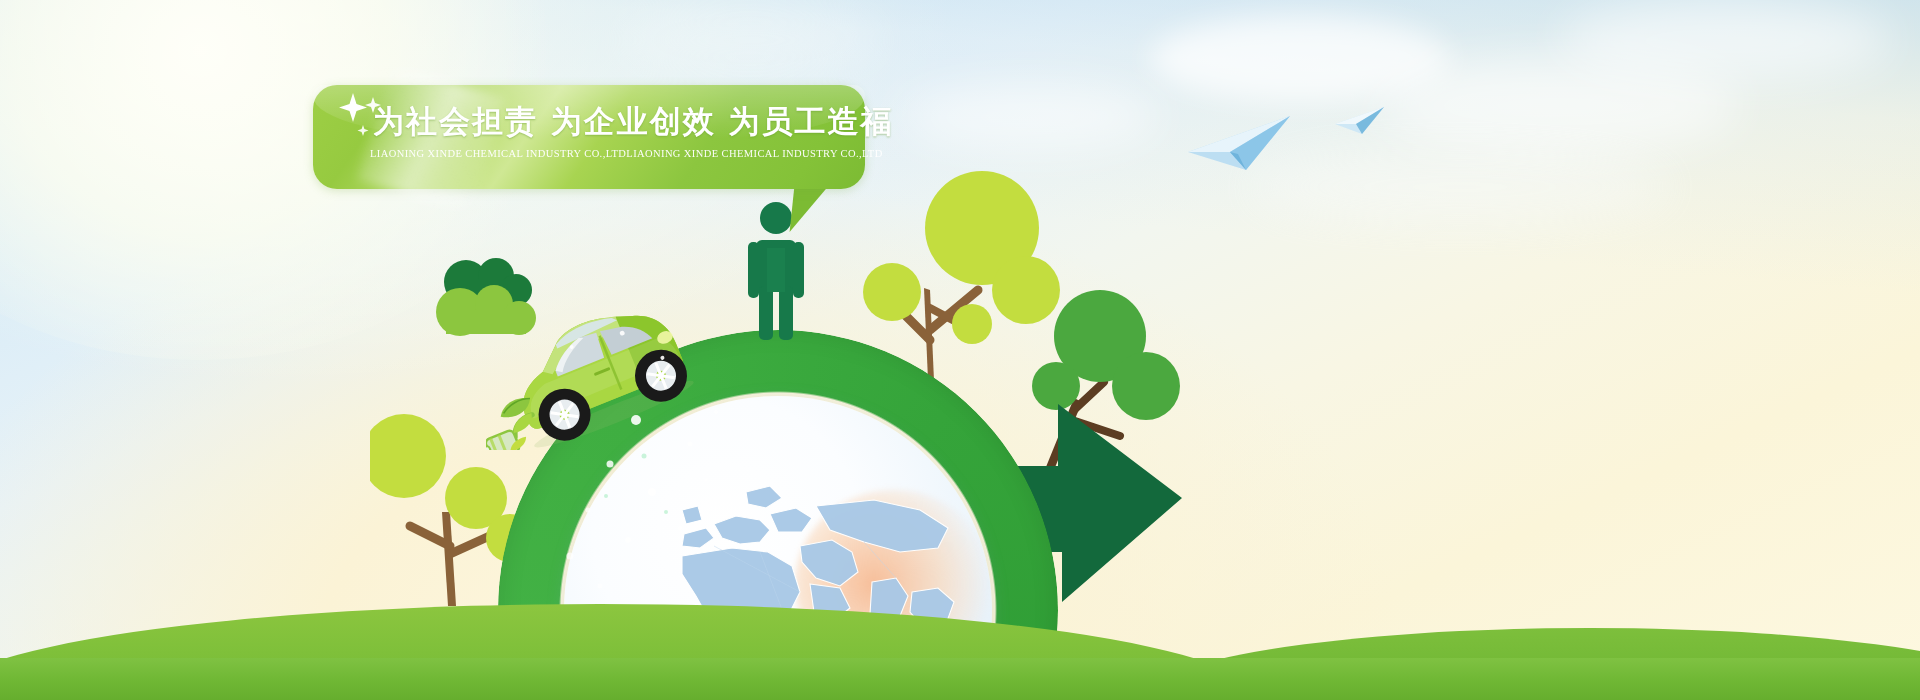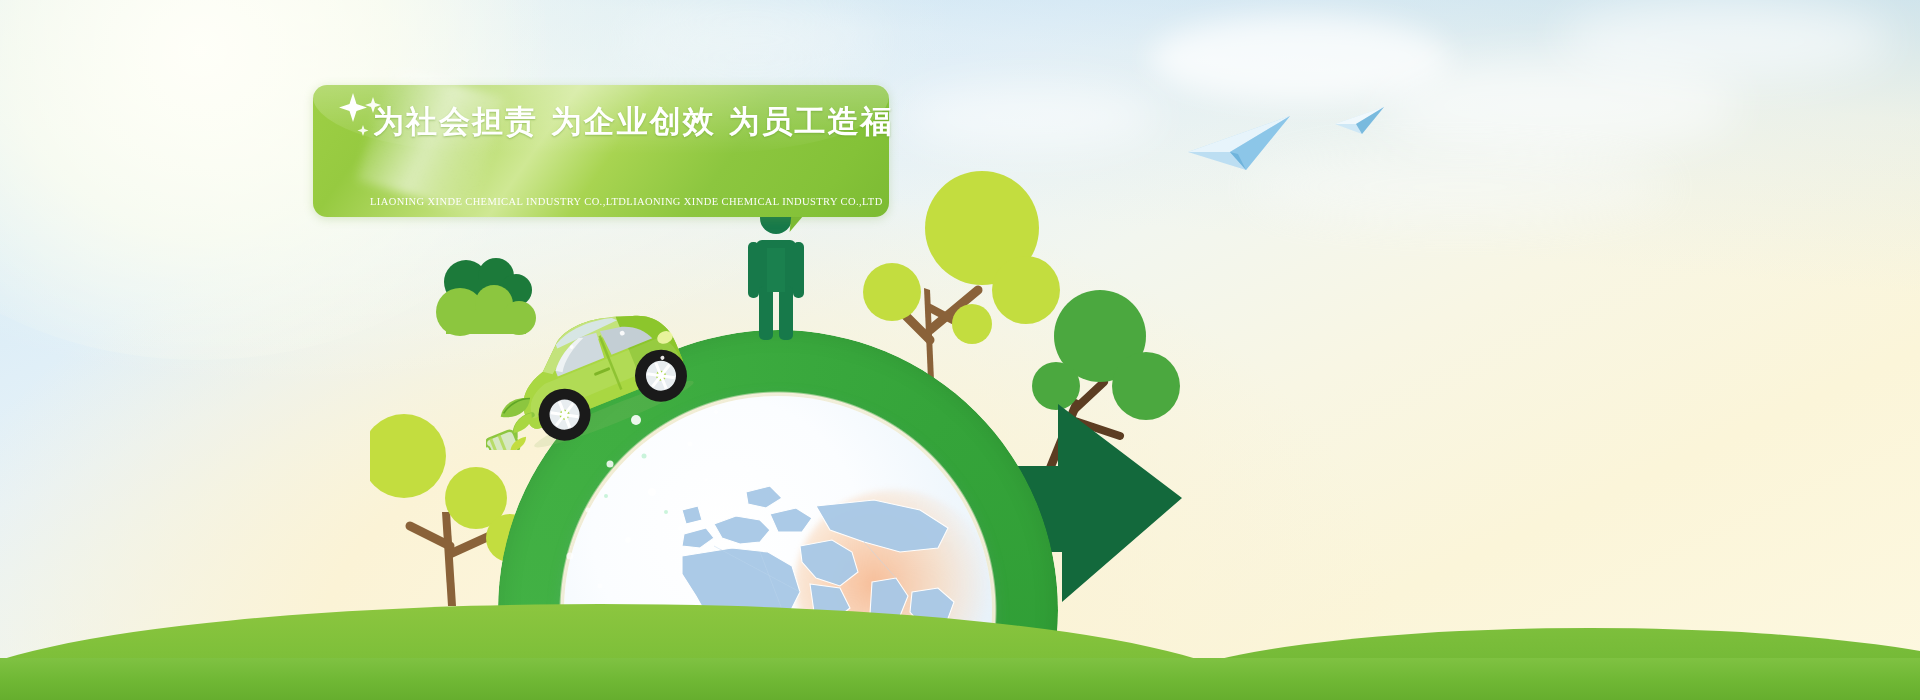--- a/index.html
+++ b/index.html
@@ -27,36 +27,36 @@
 
   
   .grass{position:absolute;left:0;bottom:0;width:1920px;height:42px;
     background:linear-gradient(180deg,#7fc242 0%, #6fb734 55%, #66ae2e 100%);}
   .grass-hill{position:absolute;left:-60px;bottom:0;width:1320px;height:96px;border-radius:50% 50% 0 0 / 100% 100% 0 0;
     background:linear-gradient(180deg,#8cc63f 0%, #72ba35 100%);}
   .grass-hill2{position:absolute;right:-120px;bottom:0;width:900px;height:72px;border-radius:50% 50% 0 0 / 100% 100% 0 0;
     background:linear-gradient(180deg,#7dbf3c 0%, #6bb431 100%);}
 
   
-  .banner{position:absolute;left:313px;top:85px;width:552px;height:132px;border-radius:14px;
+  .banner{position:absolute;left:313px;top:85px;width:552px;height:104px;border-radius:24px;
     background:linear-gradient(125deg,#9ecf45 0%,#96ca40 14%,#b9dc6e 30%,#cfe894 40%,#a8d451 52%,#8cc63f 70%,#84c238 88%,#7cbb33 100%);
-    box-shadow:0 2px 10px rgba(120,170,60,.25);overflow:visible;padding-left:24px;}
+    box-shadow:0 2px 10px rgba(120,170,60,.25);overflow:visible;}
   .banner .gloss{position:absolute;left:0;top:0;width:100%;height:52%;border-radius:14px 14px 40% 40%/14px 14px 100% 100%;
     background:linear-gradient(180deg,rgba(255,255,255,.26),rgba(255,255,255,0));}
   .banner .streak{position:absolute;left:58px;top:-6px;width:120px;height:120px;transform:rotate(16deg);
     background:linear-gradient(100deg,rgba(255,255,255,0),rgba(255,255,255,.55),rgba(255,255,255,0));filter:blur(5px);}
   .banner-tail{position:absolute;left:792px;top:186px;width:0;height:0;
     border-left:34px solid #7cbb33;border-right:10px solid transparent;border-bottom:46px solid transparent;
     transform:skewX(-6deg);}
   .headline{position:absolute;left:60px;top:16px;width:470px;
     color:#ffffff;font-size:31px;font-weight:bold;letter-spacing:2px;line-height:40px;white-space:nowrap;
     text-shadow:0 1px 2px rgba(95,150,40,.45);font-family:"DejaVu Sans","Liberation Sans",sans-serif;}
   .subline{position:absolute;left:57px;top:63px;width:500px;text-align:center;
     color:#ffffff;font-size:10.5px;letter-spacing:.4px;white-space:nowrap;
-    font-family:"Liberation Serif","DejaVu Serif",serif;opacity:.97;margin-top:48px;}
+    font-family:"Liberation Serif","DejaVu Serif",serif;opacity:.97;}
   .sparkles{position:absolute;left:20px;top:6px;width:58px;height:54px;pointer-events:none;}
 
   
   .ringwrap{position:absolute;left:498px;top:330px;width:560px;height:560px;}
   .ring{position:absolute;inset:0;border-radius:50%;
     background:conic-gradient(from 180deg,#35a839 0deg,#44b347 50deg,#3fae41 140deg,#35a43a 220deg,#2f9d35 300deg,#35a839 360deg);
     -webkit-mask:radial-gradient(circle at 50% 50%, transparent 0 217px, #000 219px 100%);
             mask:radial-gradient(circle at 50% 50%, transparent 0 217px, #000 219px 100%);}
   .ring-inner-shadow{position:absolute;inset:0;border-radius:50%;
     box-shadow:inset 0 0 26px rgba(0,0,0,.10);pointer-events:none;

